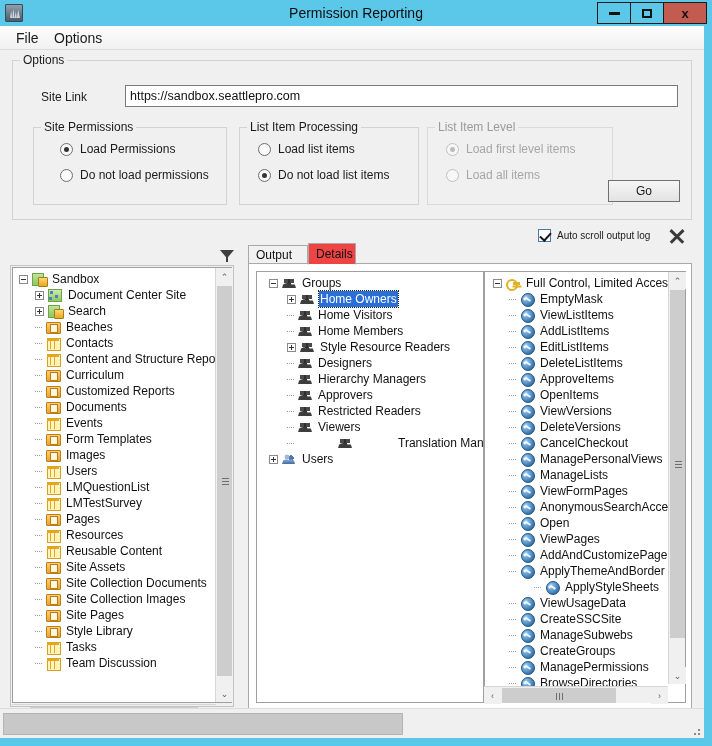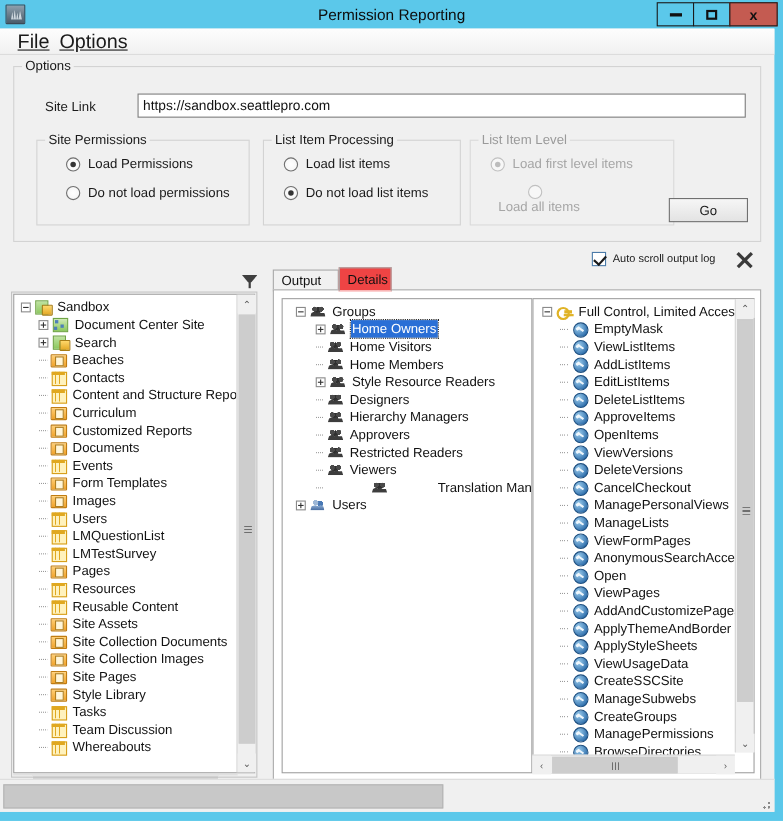--- a/index.html
+++ b/index.html
@@ -56,21 +56,21 @@
     background: #f0f0f0;
     border-right: 0;
   }
   .menubar {
     position: absolute; left: 0; top: 0; width: 704px; height: 24px;
     background: linear-gradient(#fdfdfd, #f1f1f1);
     border-bottom: 1px solid #dcdcdc;
   }
   .menuitem {
     position: absolute; top: 0; height: 28px; line-height: 24px;
-    font-size: 18px; color: #1a1a1a; padding: 0 8px; cursor: default; text-decoration: underline;
+    font-size: 14px; color: #1a1a1a; padding: 0 8px; cursor: default;
   }
   
   .groupbox { position: absolute; border: 1px solid #d3d3d3; }
   .groupbox > .legend {
     position: absolute; top: -8px; left: 7px; background: #f0f0f0;
     padding: 0 3px; font-size: 12px; color: #1a1a1a;
   }
   .groupbox.disabled > .legend { color: #9a9a9a; }
   .groupbox.disabled { border-color: #dadada; }
 
@@ -370,21 +370,21 @@
           <span class="rlabel">Do not load list items</span>
         </div>
       </div>
 
       <div class="groupbox disabled" style="left:414px; top:66px; width:186px; height:78px;">
         <div class="legend">List Item Level</div>
         <div class="radio checked dis" style="left:18px; top:14px;">
           <span class="dot"></span>
           <span class="rlabel">Load first level items</span>
         </div>
-        <div class="radio dis" style="left:18px; top:40px;flex-direction:column;">
+        <div class="radio dis" style="left:18px; top:40px;">
           <span class="dot"></span>
           <span class="rlabel">Load all items</span>
         </div>
       </div>
 
       <div class="btn" style="left:595px; top:119px; width:72px; height:22px;">Go</div>
     </div>
 
     <div class="funnel" style="left:220px; top:223px;"></div>
 
@@ -521,25 +521,20 @@
           <div class="node" style="padding-left: 18px;">
             <span class="dots"></span>
             <span class="ico ico-list"></span>
             <span class="txt">Tasks</span>
           </div>
           <div class="node" style="padding-left: 18px;">
             <span class="dots"></span>
             <span class="ico ico-list"></span>
             <span class="txt">Team Discussion</span>
           </div>
-          <div class="node" style="padding-left: 18px;">
-            <span class="dots"></span>
-            <span class="ico ico-list"></span>
-            <span class="txt">Whereabouts</span>
-          </div>
         </div>
     </div>
     <div class="vscroll" style="left:215px; top:242px; height:434px;">
       <div class="arrow up">⌃</div>
       <div class="thumb" style="top:18px; height:390px;"></div>
       <div class="arrow down">⌄</div>
     </div>
     <div class="hscroll" style="left:12px; top:678px; width:204px;">
       <div class="arrow left">‹</div>
       <div class="thumb" style="left:18px; width:168px;"></div>
@@ -702,21 +697,21 @@
           <div class="node" style="padding-left: 20px;">
             <span class="dots"></span>
             <span class="ico ico-perm"></span>
             <span class="txt">AddAndCustomizePages</span>
           </div>
           <div class="node" style="padding-left: 20px;">
             <span class="dots"></span>
             <span class="ico ico-perm"></span>
             <span class="txt">ApplyThemeAndBorder</span>
           </div>
-          <div class="node" style="padding-left: 20px;">
+          <div class="node" style="padding-left: 20px; justify-content: center;">
             <span class="dots"></span>
             <span class="ico ico-perm"></span>
             <span class="txt">ApplyStyleSheets</span>
           </div>
           <div class="node" style="padding-left: 20px;">
             <span class="dots"></span>
             <span class="ico ico-perm"></span>
             <span class="txt">ViewUsageData</span>
           </div>
           <div class="node" style="padding-left: 20px;">

